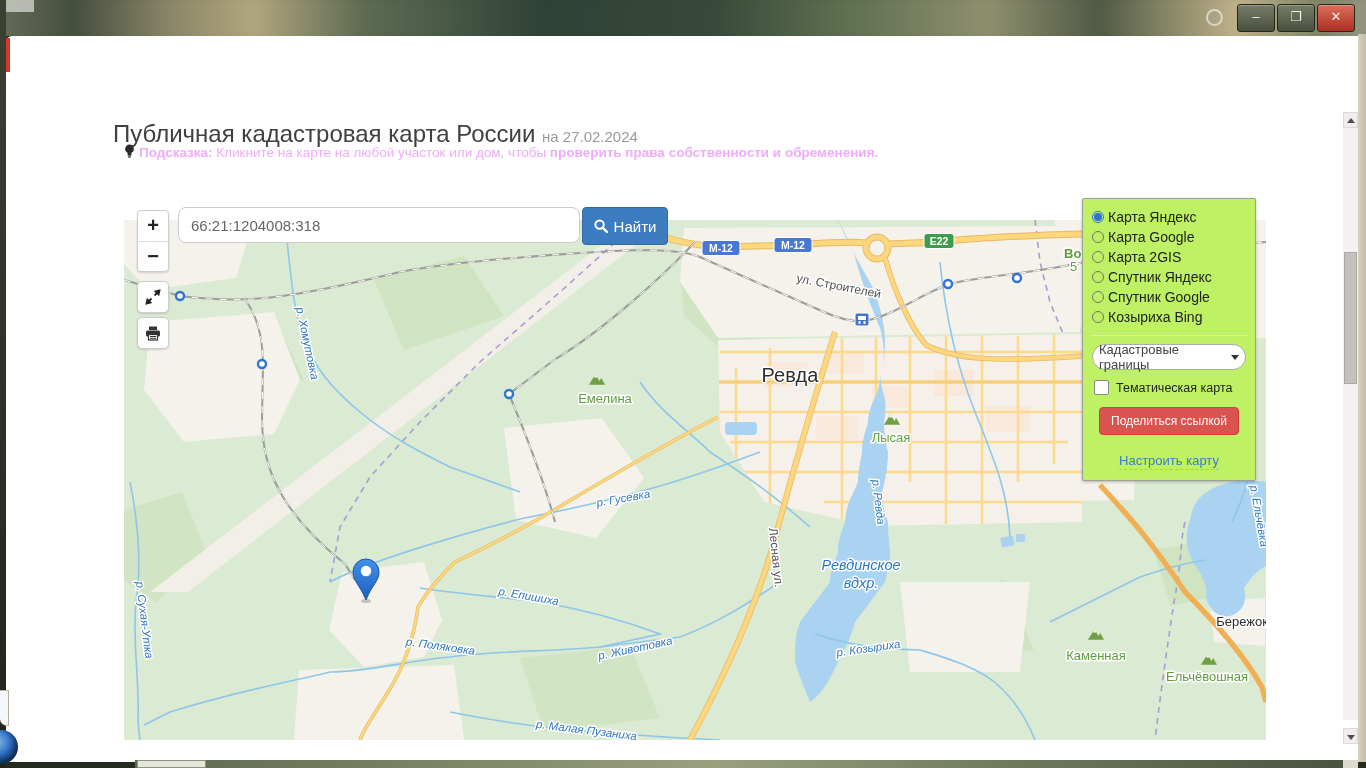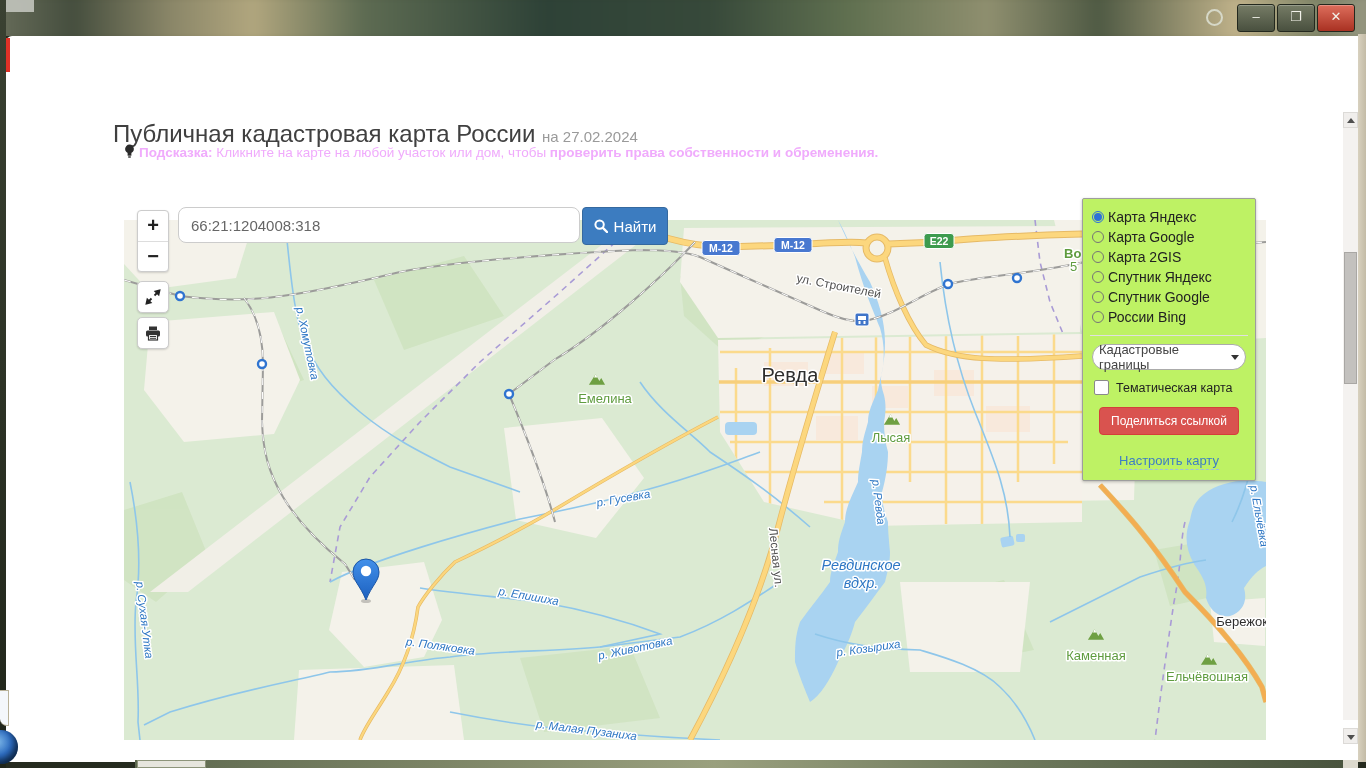--- a/index.html
+++ b/index.html
@@ -379,21 +379,21 @@
       <div class="lrow">
         <span class="radio"></span>
         <span>Спутник Яндекс</span>
       </div>
       <div class="lrow">
         <span class="radio"></span>
         <span>Спутник Google</span>
       </div>
       <div class="lrow">
         <span class="radio"></span>
-        <span>России Bing</span>
+        <span>Козыриха Bing</span>
       </div>
     </div>
   <hr>
   <div id="overlay-select">
     <span>Кадастровые границы</span>
     <span class="chev"></span>
   </div>
   <div id="thematic">
     <span class="box"></span>
     <span>Тематическая карта</span>

